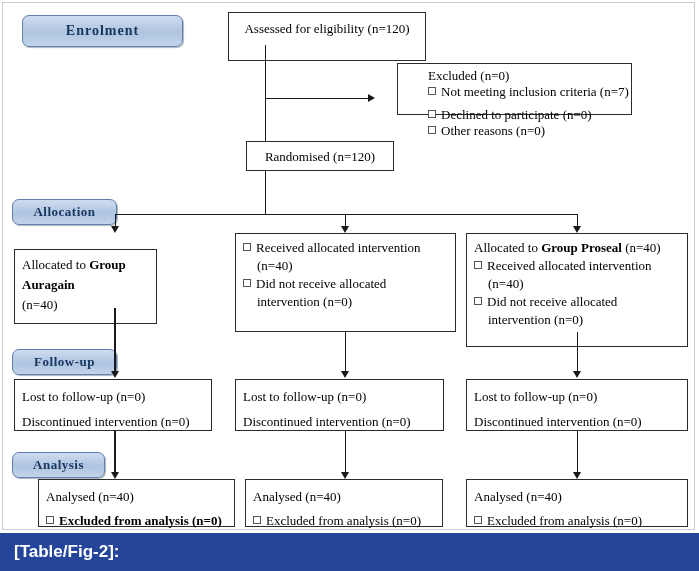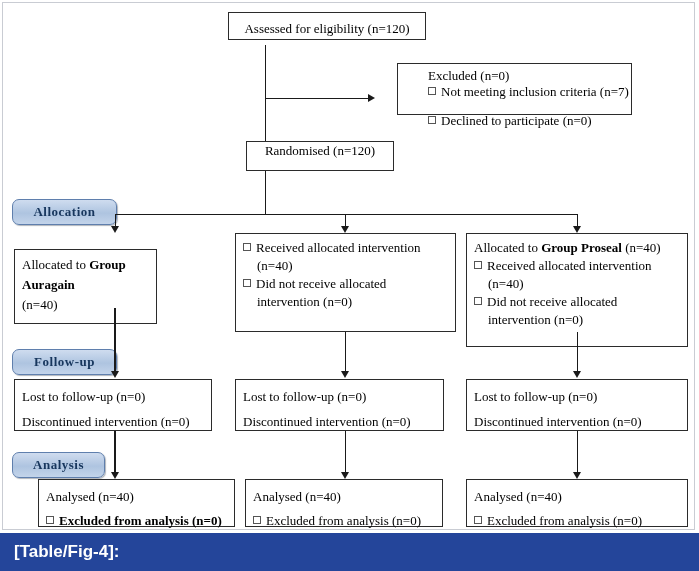--- a/index.html
+++ b/index.html
@@ -109,53 +109,59 @@
   #caption-bar .cap-label{font-weight:bold;margin-right:7px;}
   #caption-bar .cap-text{font-weight:normal;}
 </style>
 </head>
 <body>
 
 <div id="page">
 
   <div id="figure-frame"></div>
 
+  <div class="pill" style="left:22px;top:15px;width:161px;height:32px;font-size:14px;">
+    <span>Enrolment</span>
+  </div>
 
   <div class="pill" style="left:12px;top:199px;width:105px;height:26px;font-size:13px;letter-spacing:.5px;">
     <span>Allocation</span>
   </div>
 
   <div class="pill" style="left:12px;top:349px;width:105px;height:26px;font-size:13px;letter-spacing:.5px;">
     <span>Follow-up</span>
   </div>
 
   <div class="pill" style="left:12px;top:452px;width:93px;height:26px;font-size:13px;letter-spacing:.5px;">
     <span>Analysis</span>
   </div>
 
-  <div class="box" style="left:228px;top:12px;width:198px;height:28px;padding-top:9px;text-align:center;">
+  <div class="box" style="left:228px;top:12px;width:198px;height:49px;padding-top:9px;text-align:center;">
     <span class="ln">Assessed for eligibility (n=120)</span>
   </div>
 
   <div class="vline" style="left:265px;top:45px;height:96px;"></div>
 
   <div class="hline" style="left:265px;top:98px;width:103px;"></div>
   <div class="arrow-right" style="left:368px;top:94px;"></div>
 
   <div class="box" style="left:397px;top:63px;width:235px;height:52px;padding-top:5px;padding-left:30px;">
     <span class="ln">Excluded (n=0)</span>
     <span class="ln" style="margin-top:3px;">
       <i class="chk"></i><span>Not meeting inclusion criteria (n=7)</span>
     </span>
-    <span class="ln" style="margin-top:16px;">
+    <span class="ln" style="margin-top:10px;">
       <i class="chk"></i><span>Declined to participate (n=0)</span>
     </span>
-  </div>
-
-  <div class="box" style="left:246px;top:141px;width:148px;height:30px;padding-top:2px;text-align:center;">
+    <span class="ln" style="margin-top:3px;">
+      <i class="chk"></i><span>Other reasons (n=0)</span>
+    </span>
+  </div>
+
+  <div class="box" style="left:246px;top:141px;width:148px;height:30px;padding-top:8px;text-align:center;">
     <span class="ln">Randomised (n=120)</span>
   </div>
 
   <div class="vline" style="left:265px;top:171px;height:44px;"></div>
 
   <div class="hline" style="left:115px;top:214px;width:463px;"></div>
 
   <div class="vline" style="left:115px;top:214px;height:15px;"></div>
   <div class="arrow-down" style="left:111px;top:226px;"></div>
 
@@ -245,16 +251,16 @@
   </div>
 
   <div class="box" style="left:466px;top:479px;width:222px;height:48px;line-height:1.85;">
     <span class="ln">Analysed (n=40)</span>
     <span class="ln">
       <i class="chk"></i><span>Excluded from analysis (n=0)</span>
     </span>
   </div>
 
   <div id="caption-bar">
-    <span class="cap-label">[Table/Fig-4]:</span>
+    <span class="cap-label">[Table/Fig-2]:</span>
   </div>
 
 </div>
 
 </body></html>

